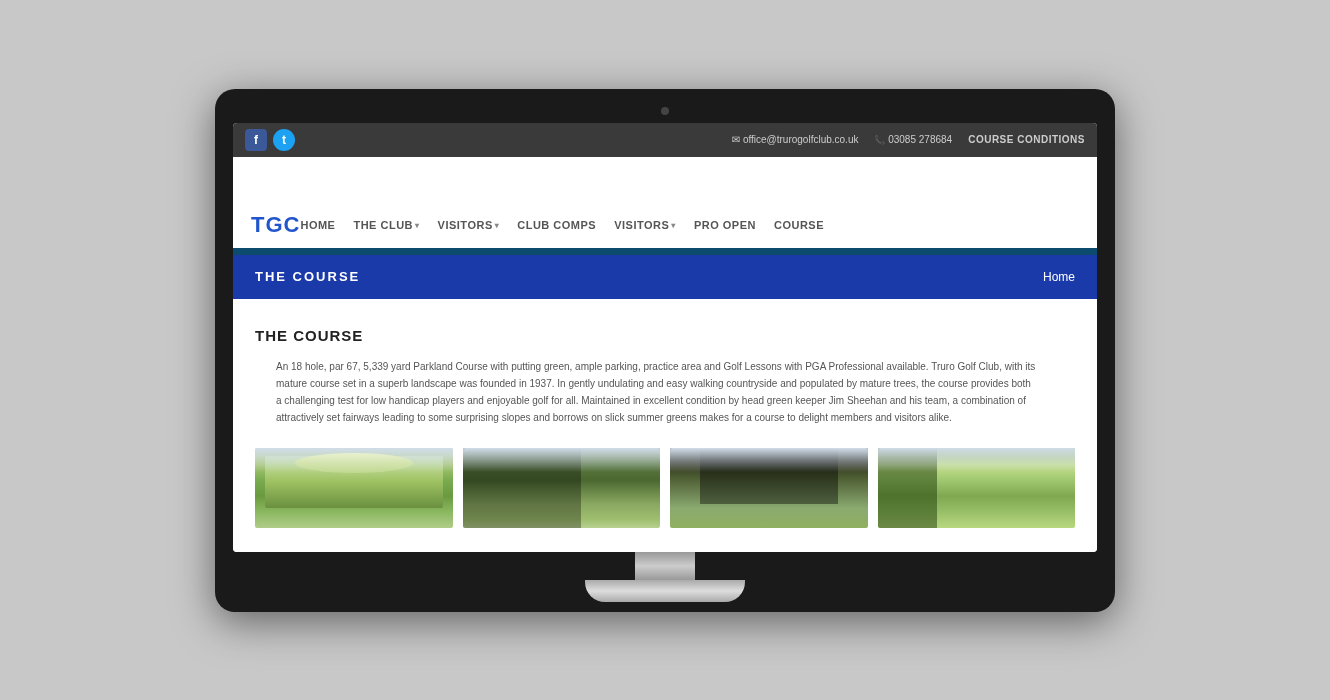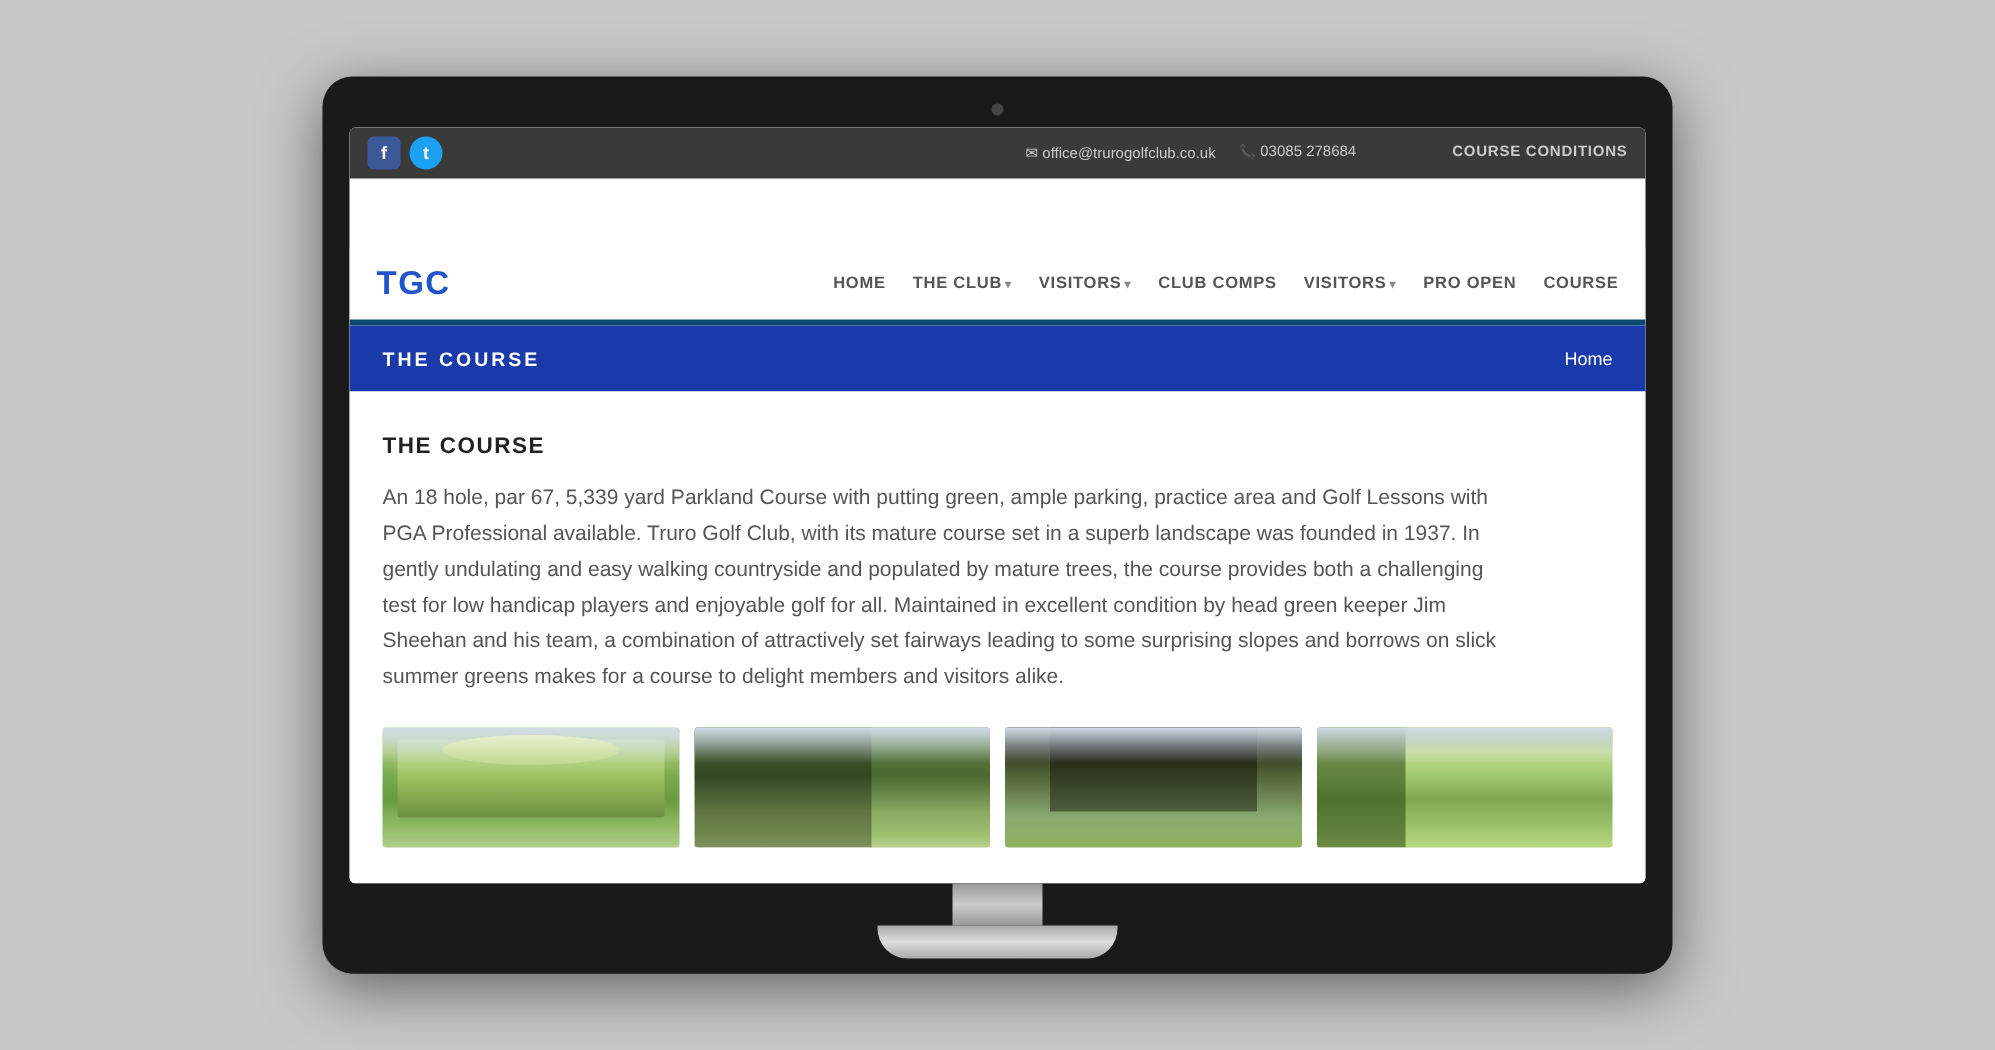--- a/index.html
+++ b/index.html
@@ -107,32 +107,30 @@
       content: '📞 ';
       font-size: 9px;
     }
 
     .top-bar-conditions {
       color: #ccc;
       font-size: 10px;
       font-weight: bold;
       letter-spacing: 0.5px;
       cursor: pointer;
-      margin-left: 48px;
     }
 
     
     .nav-bar {
       background: #fff;
       display: flex;
       align-items: center;
-      justify-content: space-between;
       padding: 0 18px;
       height: 52px;
-      border-bottom: 4px solid #0c4a6e;
+      border-bottom: 7px solid #0c4a6e;
       margin-top: 46px;
     }
 
     .logo {
       font-size: 22px;
       font-weight: bold;
       color: #2255cc;
       letter-spacing: 1px;
     }
 
@@ -190,24 +188,25 @@
 
     .section-title {
       font-size: 15px;
       font-weight: bold;
       color: #222;
       letter-spacing: 1px;
       margin-bottom: 14px;
     }
 
     .section-text {
-      font-size: 14px;
+      font-size: 10px;
       color: #555;
       line-height: 1.7;
       max-width: 760px;
+      margin-left: 21px;
     }
 
     
     .images-row {
       display: flex;
       gap: 10px;
       margin-top: 22px;
       padding-bottom: 8px;
     }
 

